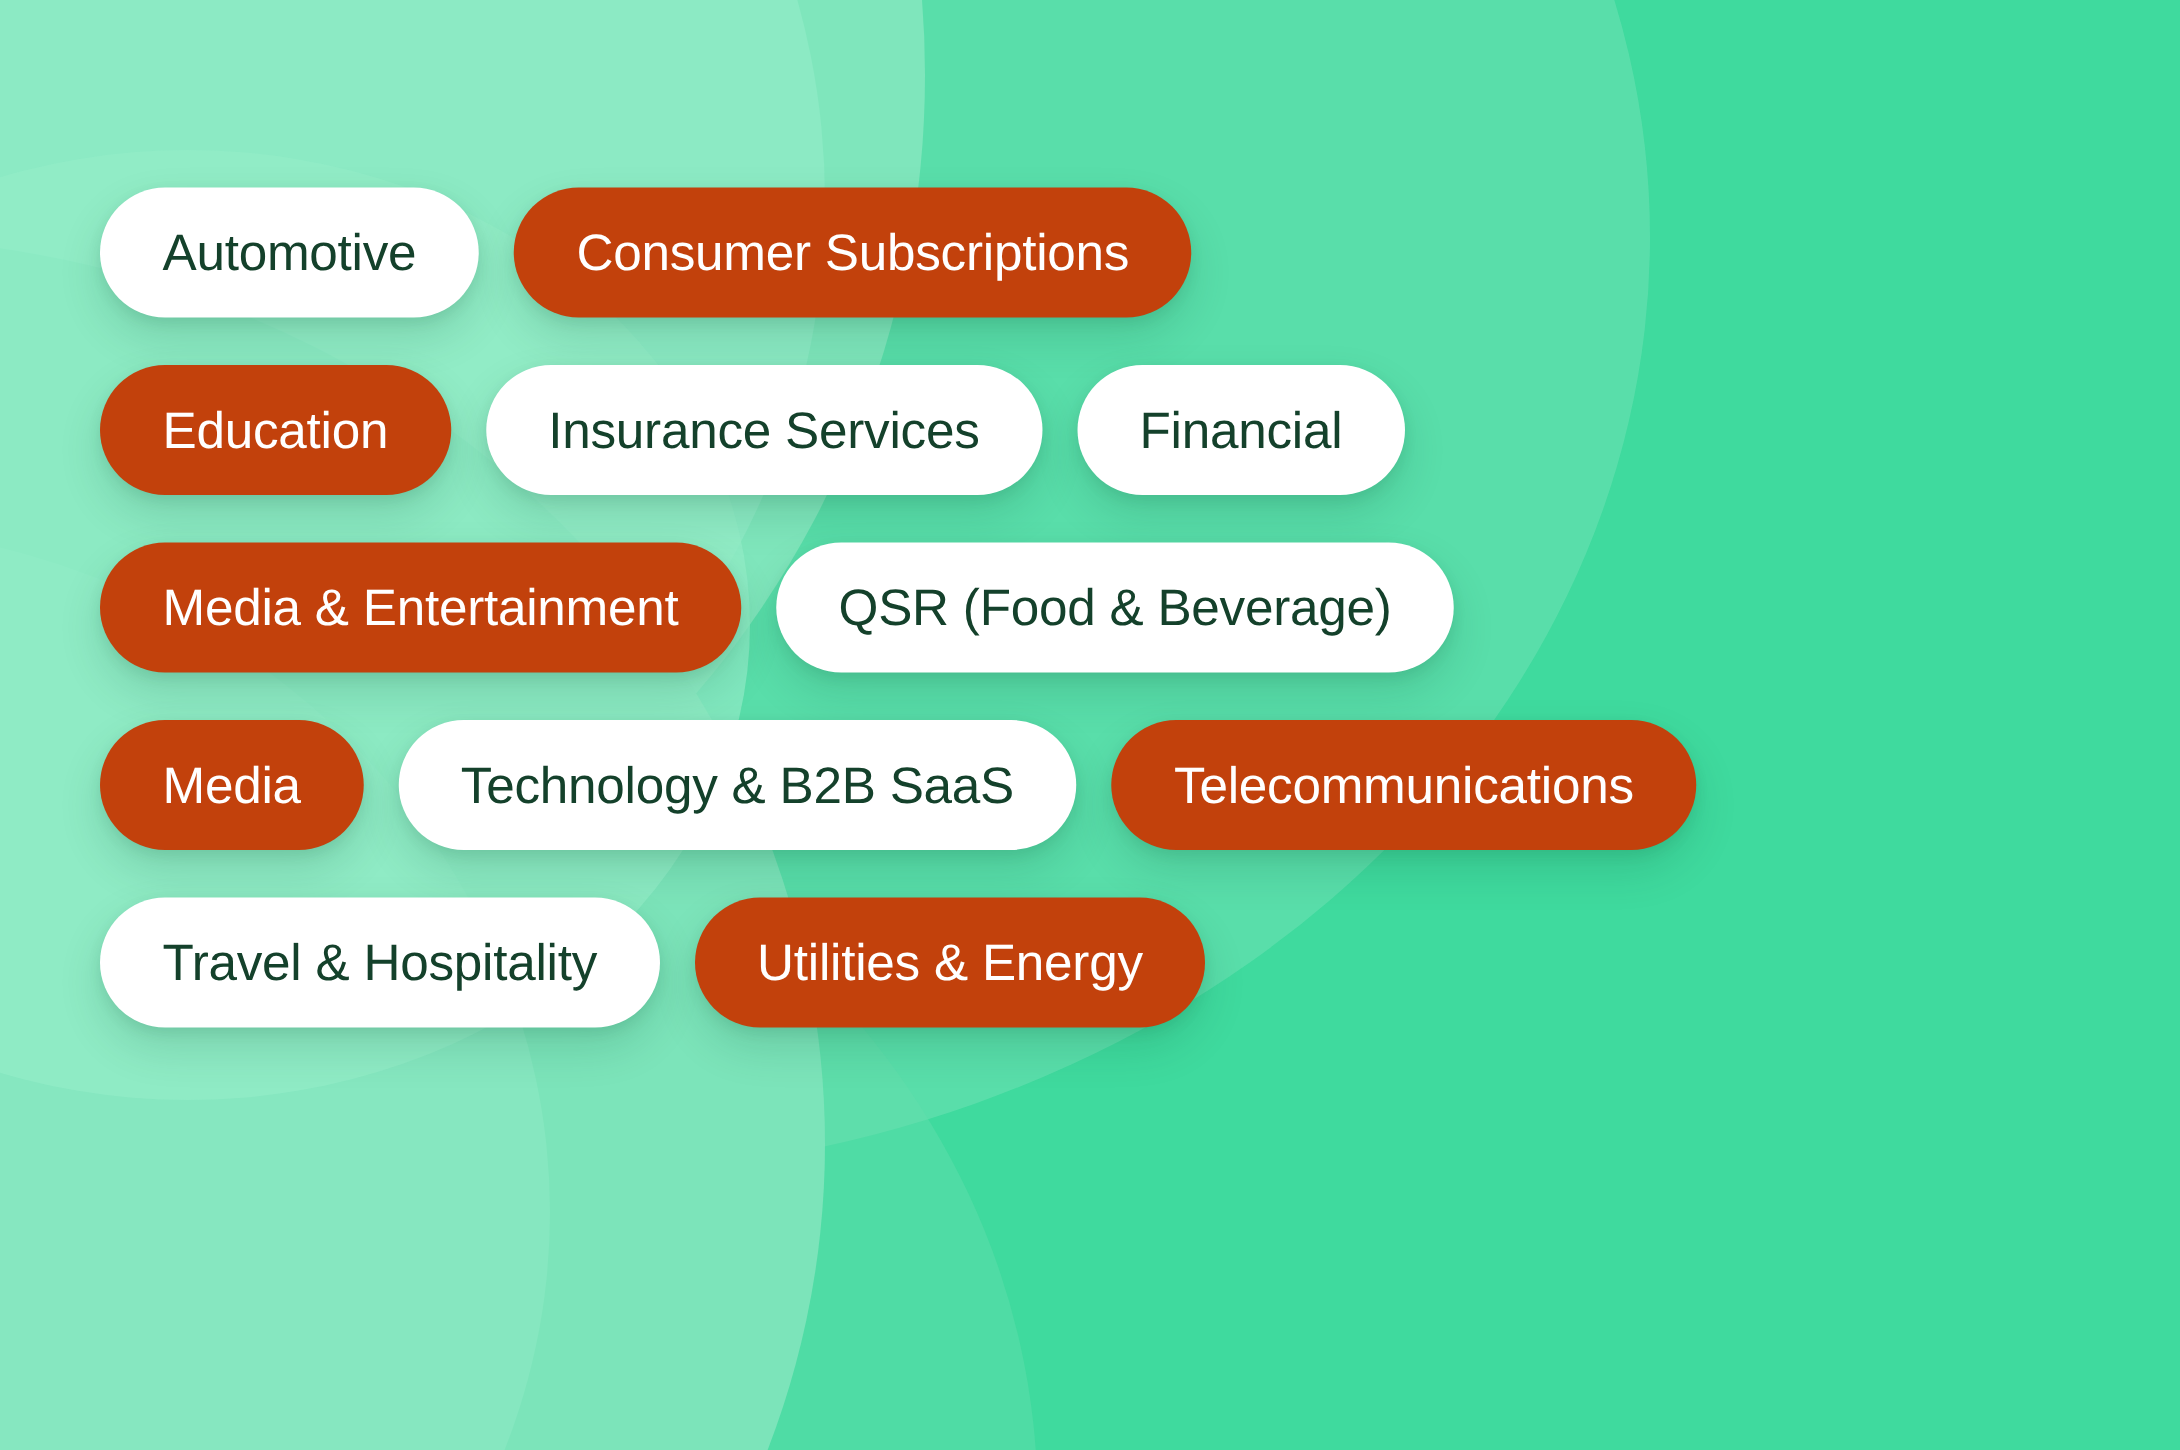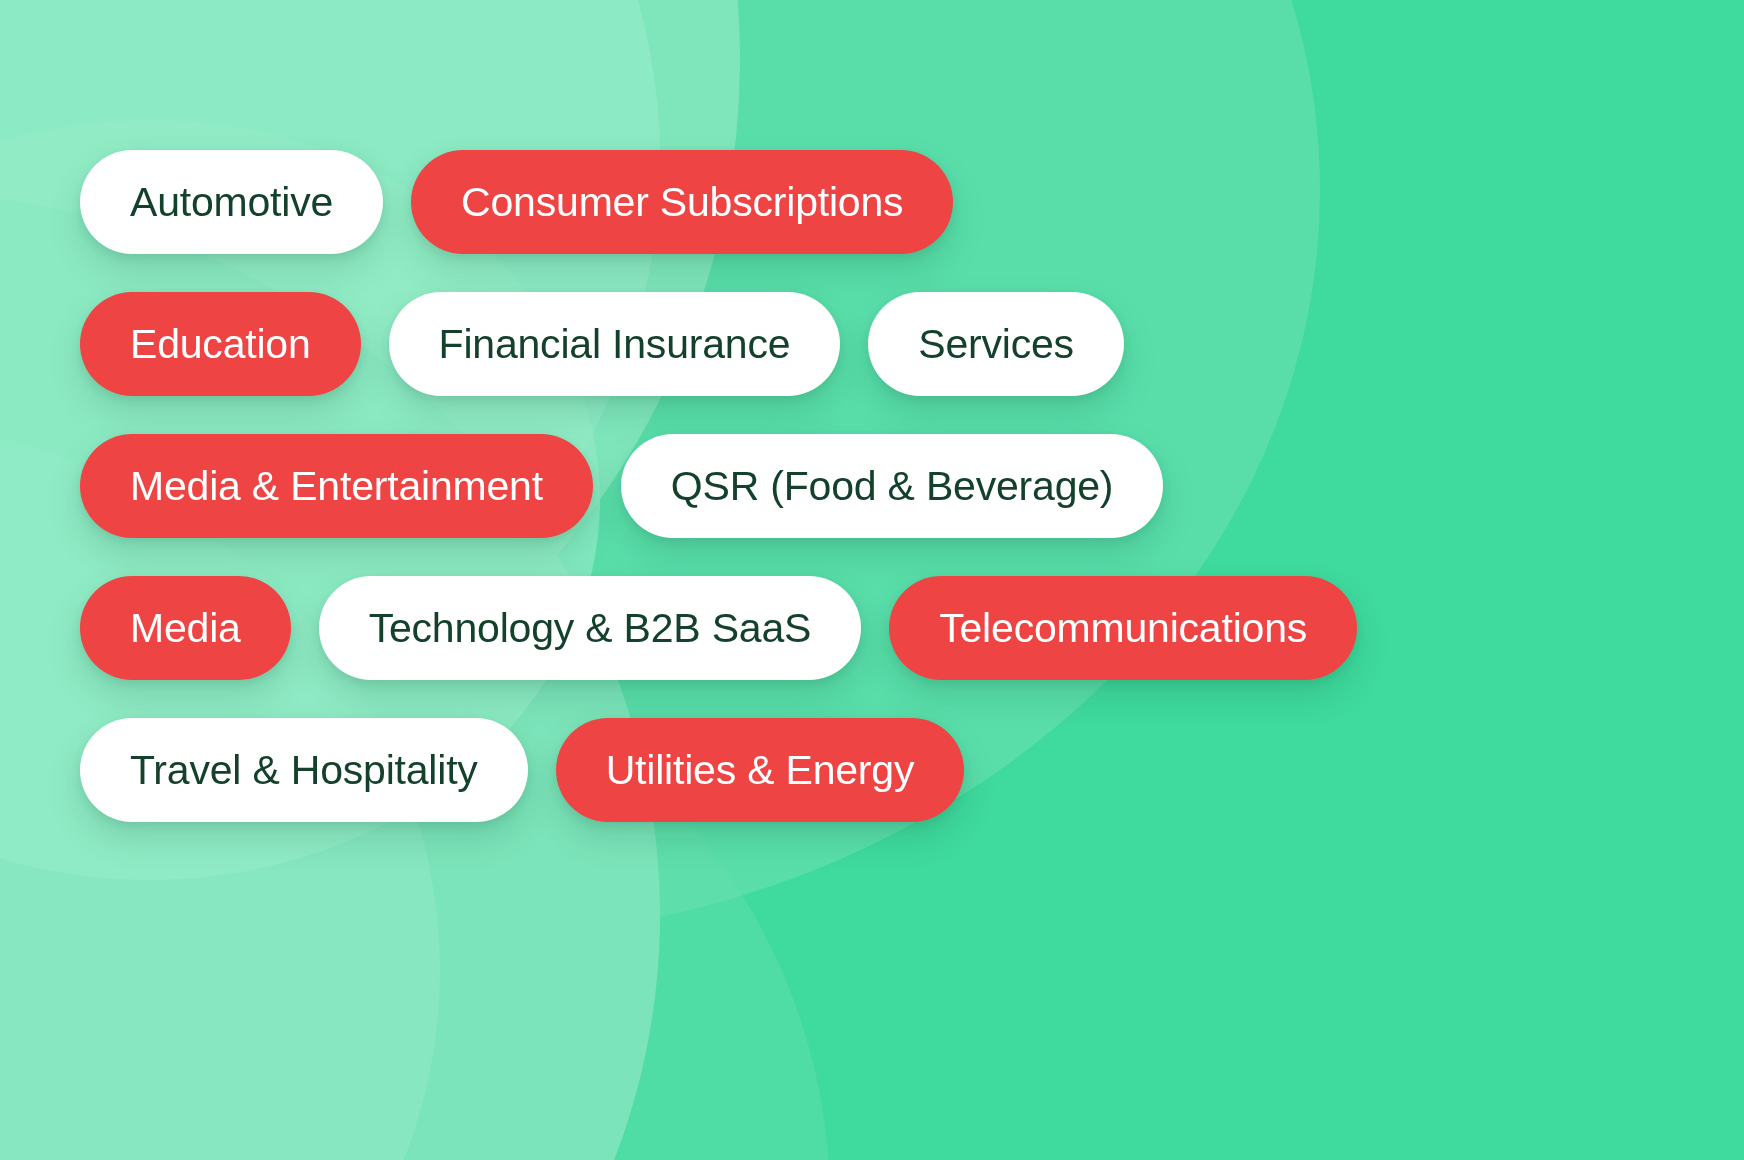--- a/index.html
+++ b/index.html
@@ -119,21 +119,21 @@
     box-shadow: 0 16px 34px rgba(14, 78, 52, 0.16),
                 0 4px 10px rgba(14, 78, 52, 0.10);
     user-select: none;
     cursor: pointer;
   }
   .tag.light {
     background: #FFFFFF;
     color: #14412B;
   }
   .tag.dark {
-    background: #ef4444;
+    background: #c2410c;
     color: #FFFFFF;
   }
 </style>
 </head>
 <body>
 
 <div id="stage">
 
   <div class="bg-layer">
     <div class="blob blob-e"></div>
@@ -154,24 +154,24 @@
       <div class="tag dark">
         <span>Consumer Subscriptions</span>
       </div>
     </div>
 
     <div class="tag-row">
       <div class="tag dark">
         <span>Education</span>
       </div>
       <div class="tag light">
-        <span>Financial Insurance</span>
-      </div>
-      <div class="tag light">
-        <span>Services</span>
+        <span>Insurance Services</span>
+      </div>
+      <div class="tag light">
+        <span>Financial</span>
       </div>
     </div>
 
     <div class="tag-row">
       <div class="tag dark">
         <span>Media &amp; Entertainment</span>
       </div>
       <div class="tag light">
         <span>QSR (Food &amp; Beverage)</span>
       </div>

